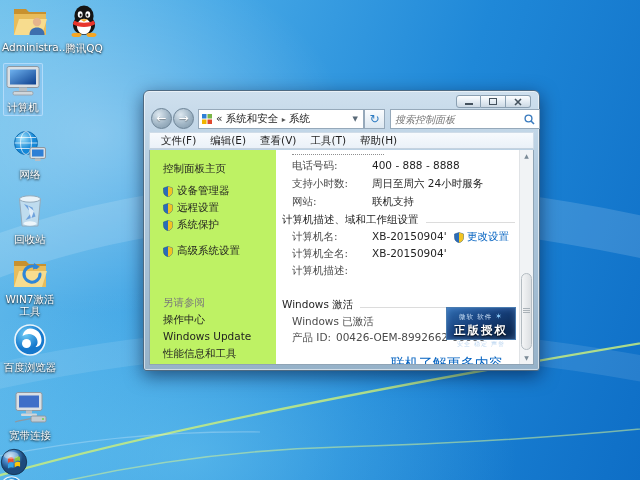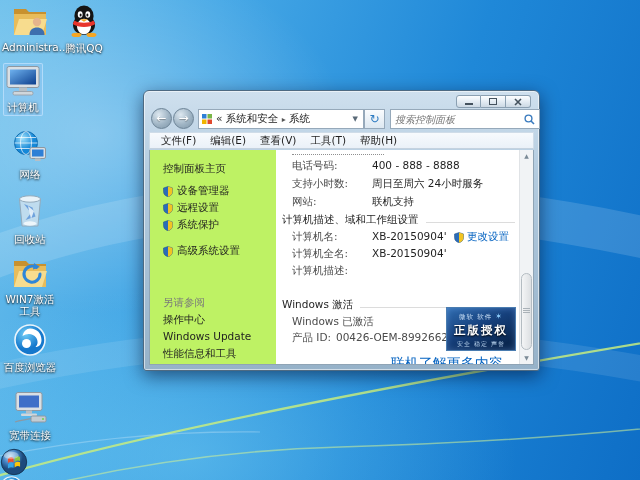--- a/index.html
+++ b/index.html
@@ -68,21 +68,21 @@
   .crow{position:absolute;left:16px;right:4px;height:14px;white-space:nowrap;}
   .crow .cl{position:absolute;left:0;color:#4b4b4b;}
   .crow .cv{position:absolute;left:80px;color:#1f1f1f;}
   .link{color:#0563c1;text-decoration:none;}
   .sechdr{position:absolute;left:6px;right:4px;display:flex;align-items:center;color:#1f1f1f;}
   .sechdr .rule{flex:1;height:1px;background:#dcdcdc;margin-left:7px;margin-top:4px;}
   .dotrem{position:absolute;left:16px;top:2px;width:92px;border-bottom:1px dotted #8f8f8f;height:3px;}
   .chg{position:absolute;left:162px;display:flex;align-items:center;}
   .chg svg{margin-right:3px;}
 
-  .badge{position:absolute;right:3px;top:157px;width:70px;height:44px;
+  .badge{position:absolute;right:3px;top:157px;width:70px;height:33px;
     background:linear-gradient(155deg,#2f6cb0,#16407c 45%,#0a2750 85%);
     border:1px solid #4a7cb0;color:#fff;text-align:center;box-shadow:inset 0 0 6px rgba(140,190,255,.35);}
   .badge .b1{font-size:6.5px;margin-top:4px;color:#cfe4fa;letter-spacing:1px;}
   .badge .b1 .star{color:#8fd0ff;font-size:8px;}
   .badge .b2{font-size:11.5px;font-weight:bold;letter-spacing:2px;margin-top:1px;text-shadow:0 1px 2px #000;}
   .badge .b3{font-size:6px;color:#bcd6f0;margin-top:2px;letter-spacing:1px;}
   .learn{position:absolute;right:3px;top:205px;font-size:14px;}
 
   .scroll{position:absolute;right:0;top:0;bottom:0;width:14px;background:#f1f3f5;border-left:1px solid #e0e3e6;}
   .sarrow{position:absolute;left:0;right:0;height:12px;color:#7b8a96;font-size:6px;text-align:center;line-height:12px;}

